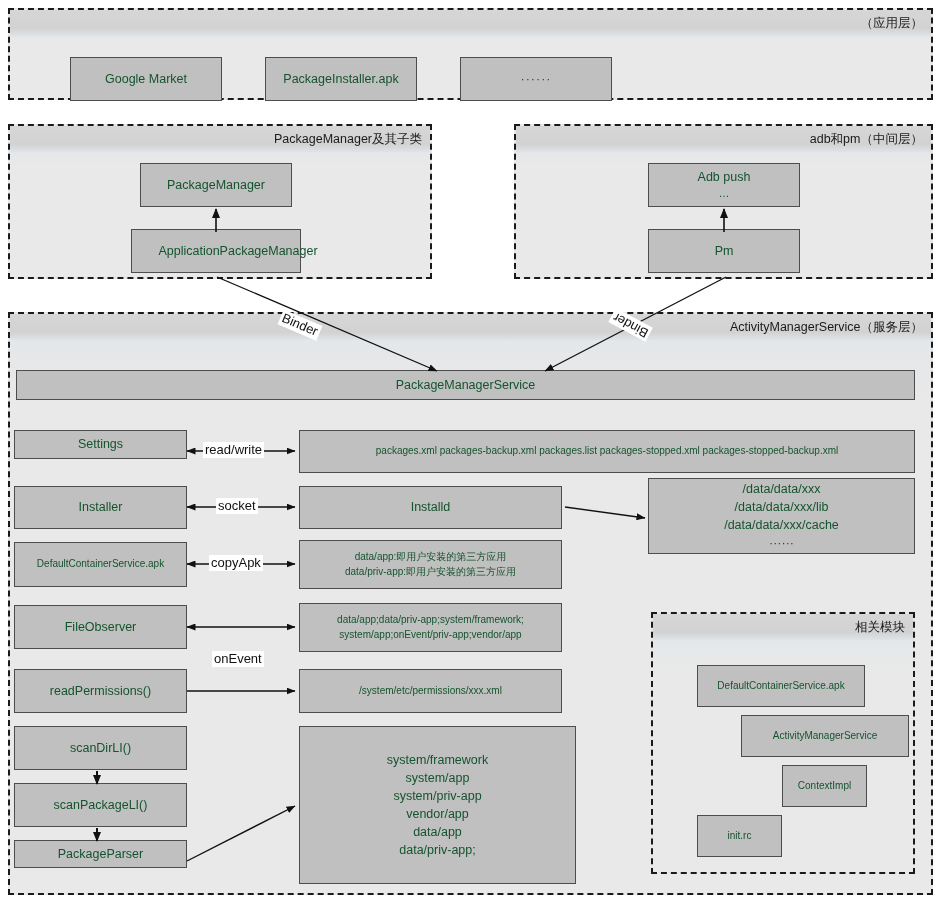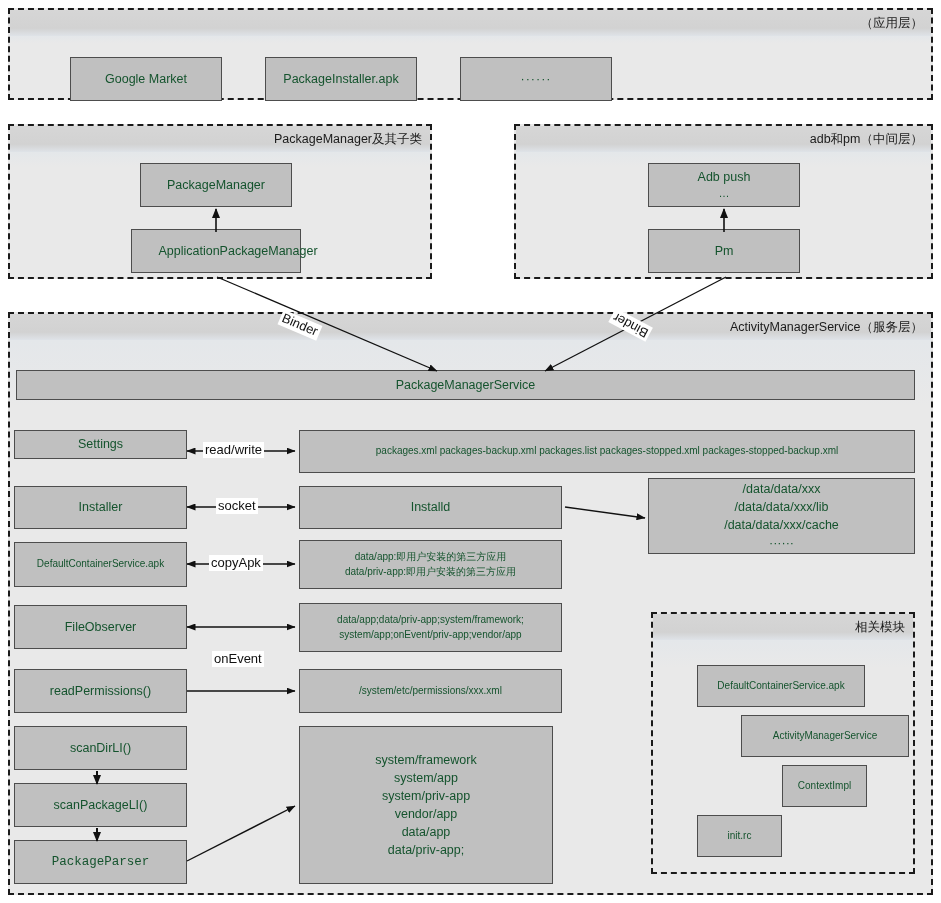--- a/index.html
+++ b/index.html
@@ -229,24 +229,24 @@
   <div class="node small" style="left:299px;top:669px;width:263px;height:44px;">
     <span class="line">/system/etc/permissions/xxx.xml</span>
   </div>
 
   <div class="node" style="left:14px;top:726px;width:173px;height:44px;">
     <span class="line">scanDirLI()</span>
   </div>
   <div class="node" style="left:14px;top:783px;width:173px;height:44px;">
     <span class="line">scanPackageLI()</span>
   </div>
-  <div class="node" style="left:14px;top:840px;width:173px;height:44px;font-family:Liberation Mono, monospace;">
+  <div class="node" style="left:14px;top:840px;width:173px;height:28px;">
     <span class="line">PackageParser</span>
   </div>
-  <div class="node" style="left:299px;top:726px;width:254px;height:158px;">
+  <div class="node" style="left:299px;top:726px;width:277px;height:158px;">
     <span class="lines">system/framework
 system/app
 system/priv-app
 vendor/app
 data/app
 data/priv-app;</span>
   </div>
 
   <div class="layer" style="left:651px;top:612px;width:264px;height:262px;">
     <div class="layer-body"></div>

